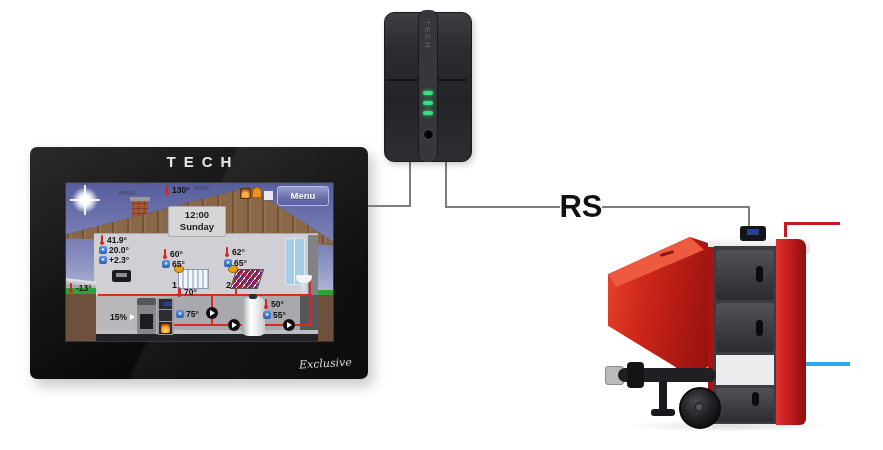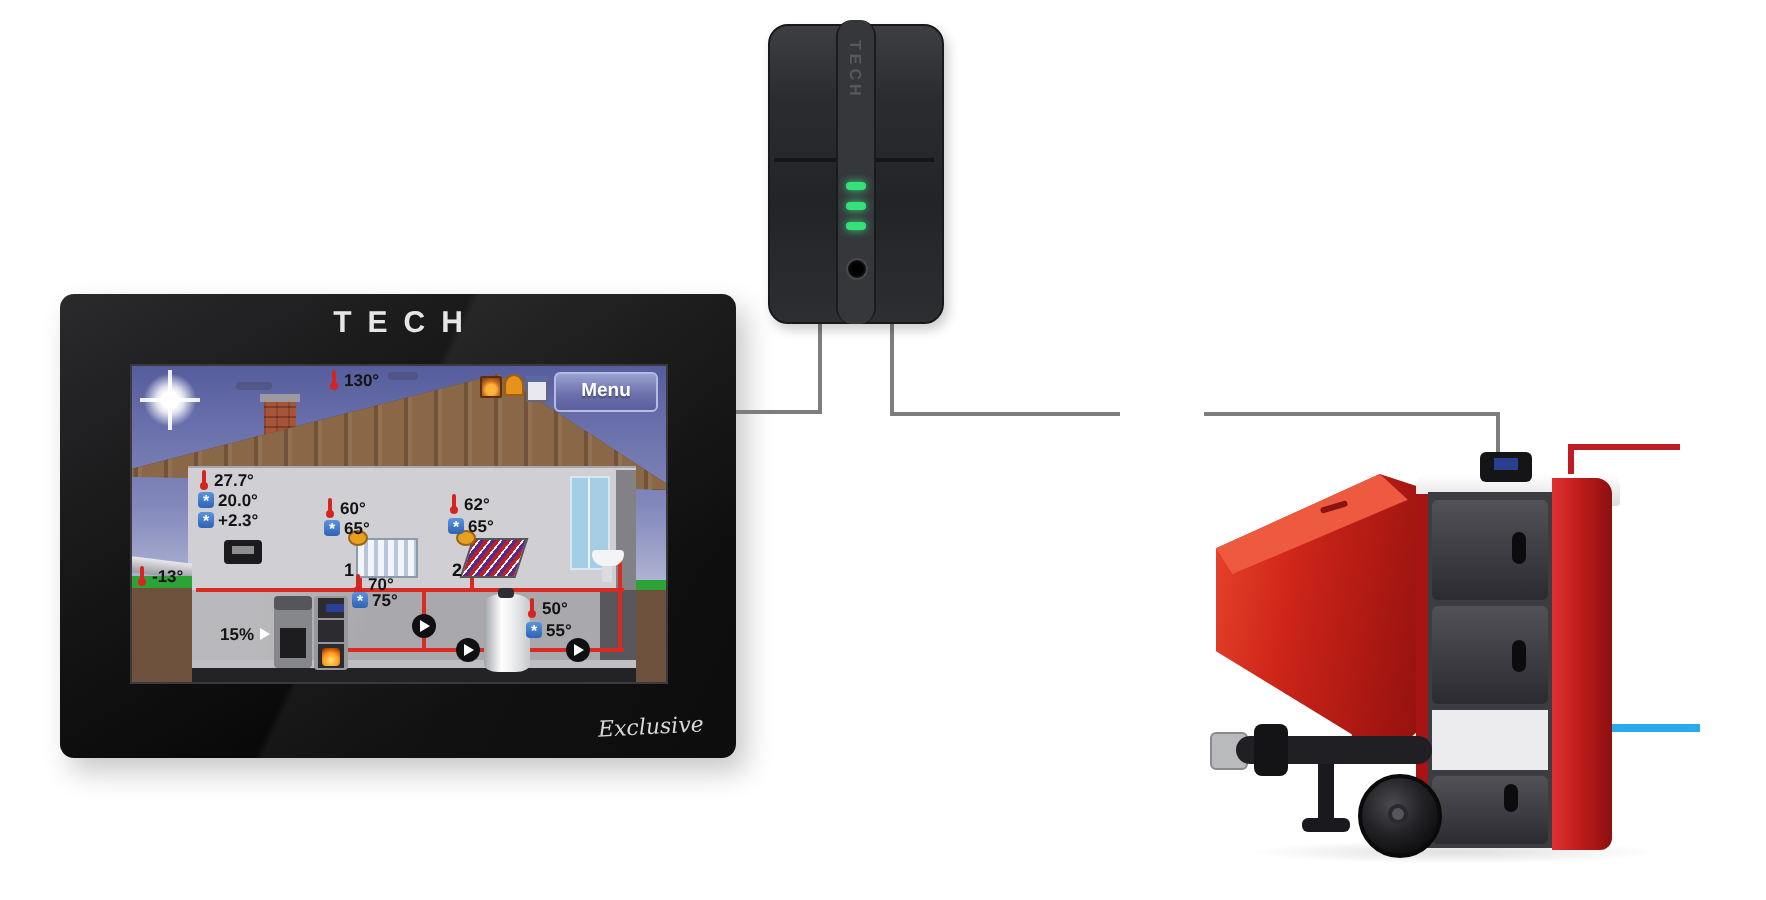--- a/index.html
+++ b/index.html
@@ -182,20 +182,24 @@
       <div class="val" style="left:98px;top:2px;z-index:8;">
         <span class="t-ico"></span>
         <span>130°</span>
       </div>
 
       <div class="icon-sm ico-fire"></div>
       <div class="icon-sm ico-bell"></div>
       <div class="icon-sm ico-cal"></div>
       <div class="menu-btn">Menu</div>
 
+      <div class="timebox">
+        <div>12:00</div>
+        <div>Sunday</div>
+      </div>
 
       <div class="room"></div>
       <div class="rwall"></div>
       <div class="basement"></div>
       <div class="bwall"></div>
       <div class="bfloor"></div>
       <div class="bdark"></div>
       <div class="ledge"></div>
       <div class="grass" style="left:0;top:105px;width:30px;"></div>
       <div class="earth" style="left:0;top:111px;width:30px;height:47px;"></div>
@@ -232,21 +236,21 @@
 
       <div class="tank"></div>
       <div class="tank-cap"></div>
 
       <div class="pump" style="left:140px;top:124px;"></div>
       <div class="pump" style="left:162px;top:136px;"></div>
       <div class="pump" style="left:217px;top:136px;"></div>
 
       <div class="val" style="left:33px;top:52px;">
         <span class="t-ico"></span>
-        <span>27.7°</span>
+        <span>41.9°</span>
         </div>
       <div class="val" style="left:33px;top:62px;">
         <span class="s-ico"></span>
         <span>20.0°</span>
         </div>
       <div class="val" style="left:33px;top:72px;">
         <span class="s-ico"></span>
         <span>+2.3°</span>
         </div>
 
@@ -270,21 +274,21 @@
 
       <div class="val" style="left:2px;top:100px;">
         <span class="t-ico"></span>
         <span>-13°</span>
         </div>
 
       <div class="val" style="left:110px;top:104px;">
         <span class="t-ico"></span>
         <span>70°</span>
         </div>
-      <div class="val" style="left:110px;top:112px;">
+      <div class="val" style="left:110px;top:126px;">
         <span class="s-ico"></span>
         <span>75°</span>
         </div>
 
       <div class="val" style="left:197px;top:116px;">
         <span class="t-ico"></span>
         <span>50°</span>
         </div>
       <div class="val" style="left:197px;top:127px;">
         <span class="s-ico"></span>
@@ -309,20 +313,21 @@
       <div class="m-btn"></div>
     </div>
   </div>
 
   <div class="wire" style="left:409px;top:156px;width:2px;height:51px;"></div>
   <div class="wire" style="left:368px;top:205px;width:43px;height:2px;"></div>
   <div class="wire" style="left:445px;top:156px;width:2px;height:52px;"></div>
   <div class="wire" style="left:445px;top:206px;width:115px;height:2px;"></div>
   <div class="wire" style="left:602px;top:206px;width:148px;height:2px;"></div>
   <div class="wire" style="left:748px;top:206px;width:2px;height:22px;"></div>
+  <div class="rs">RS</div>
 
   <div class="b-shadow"></div>
   <div class="hopper"></div>
   <div class="hopper-top"></div>
   <div class="hopper-handle"></div>
 
   <div class="pipe-red" style="left:784px;top:222px;width:56px;height:3px;"></div>
   <div class="pipe-red" style="left:784px;top:222px;width:3px;height:32px;"></div>
   <div class="pipe-blue"></div>
 

